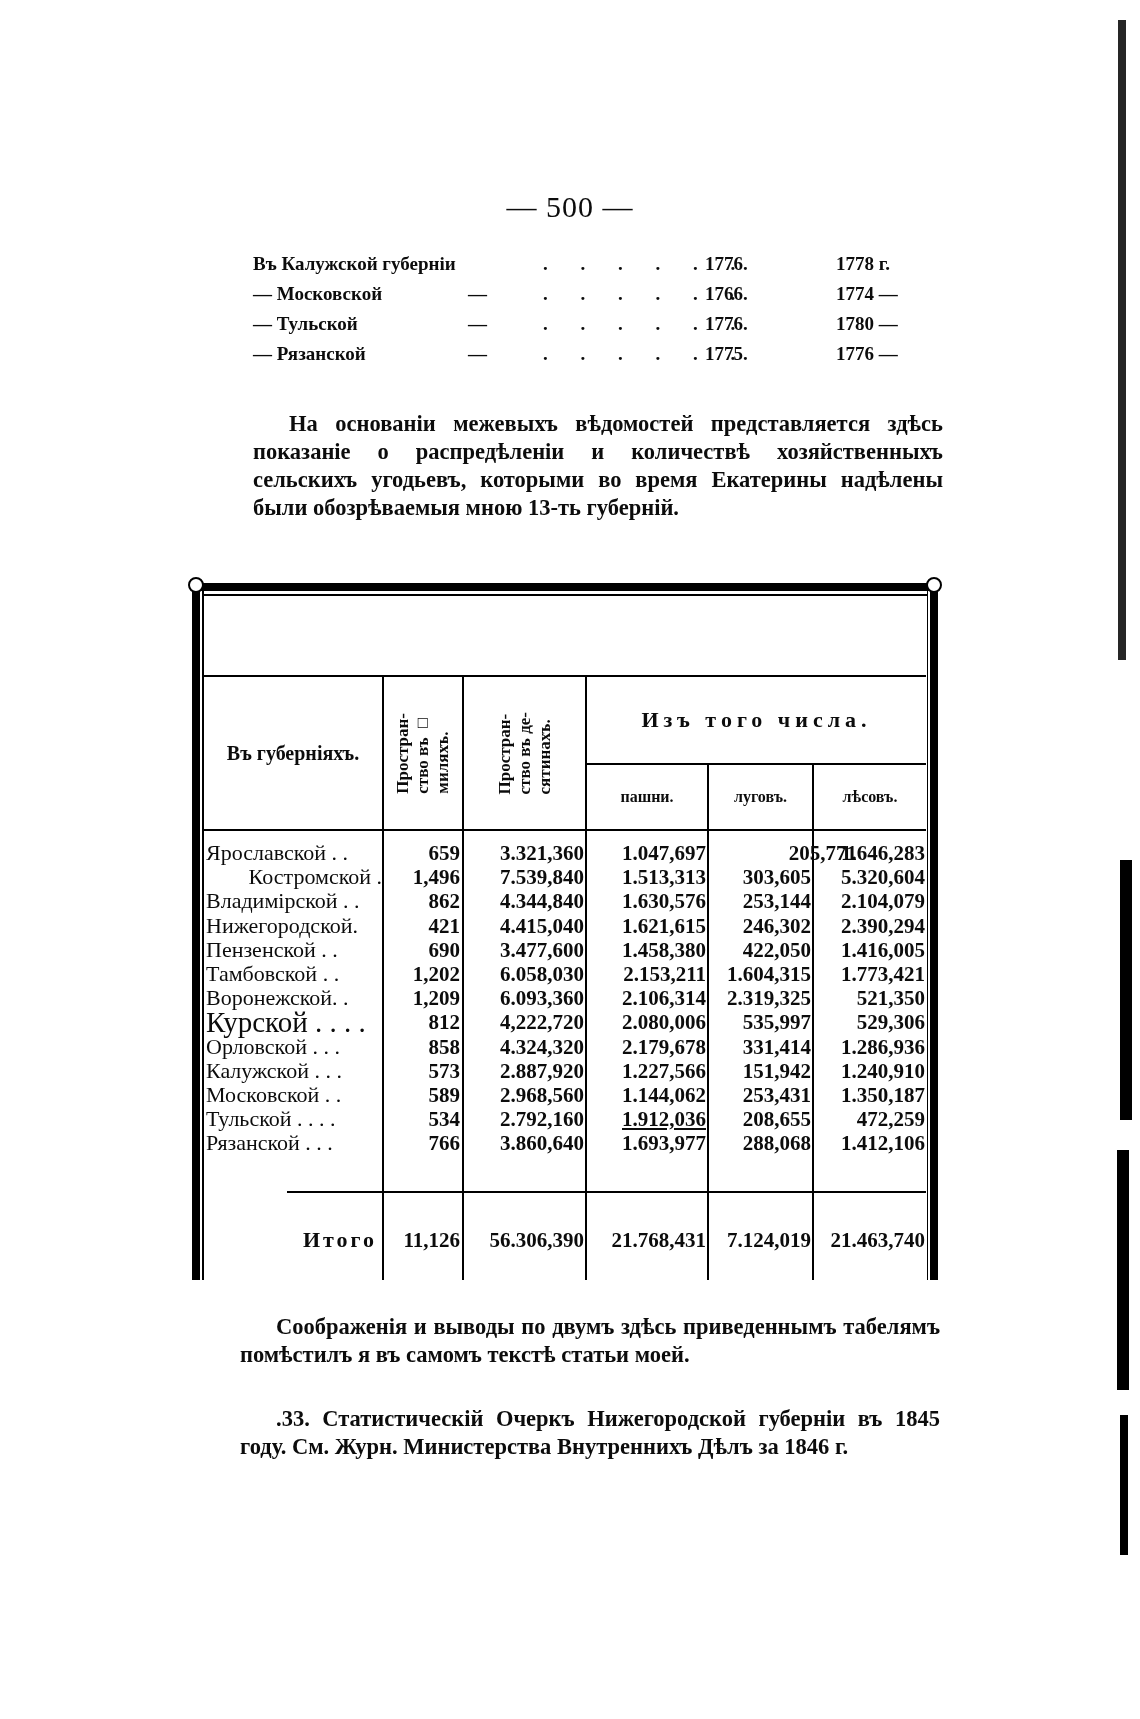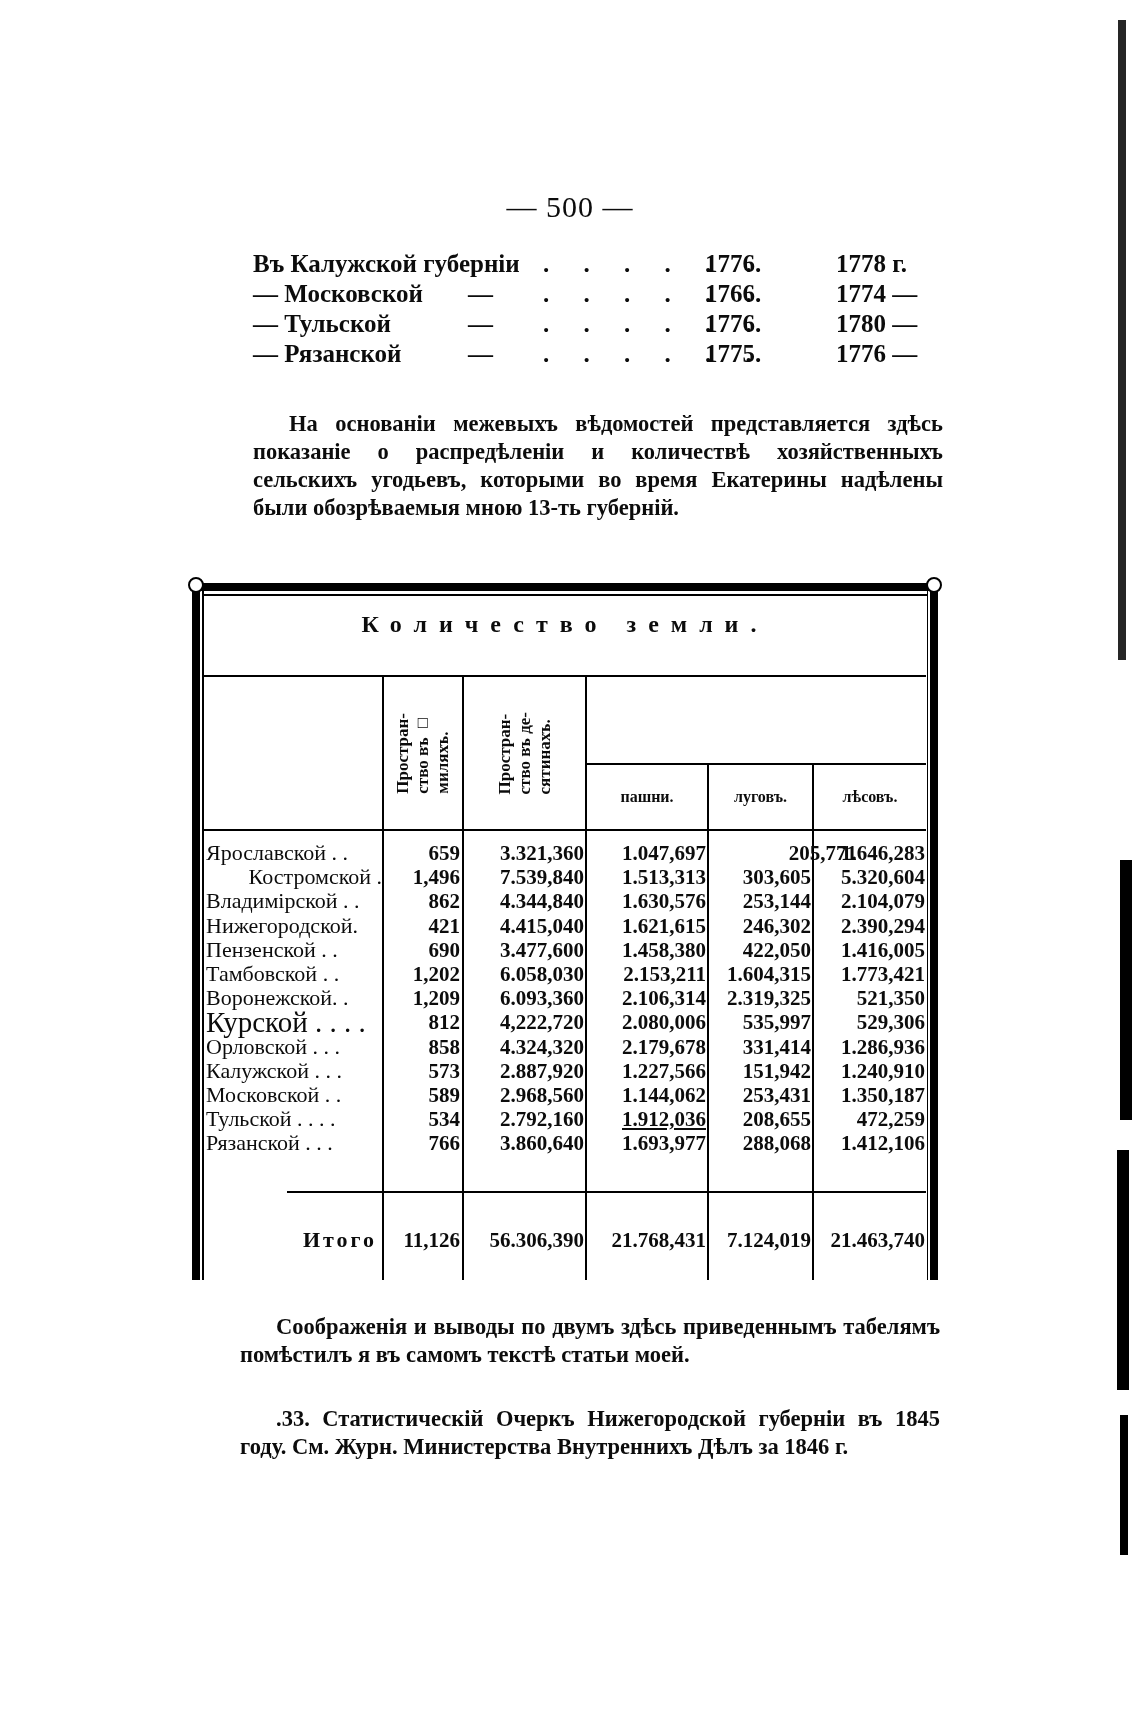--- a/index.html
+++ b/index.html
@@ -4,21 +4,21 @@
 <style>
   html, body { margin: 0; padding: 0; }
   body {
     width: 1140px; height: 1719px; background: #ffffff; position: relative; overflow: hidden;
     font-family: "Liberation Serif", "DejaVu Serif", serif; color: #0c0c0c;
   }
   .abs { position: absolute; }
 
   #page-number { left: 0; width: 1140px; top: 190px; text-align: center; font-size: 30px; font-weight: normal; letter-spacing: 1px; }
 
-  .dates { left: 253px; width: 660px; font-size: 25px; font-weight: bold; height: 28px; line-height: 28px; }
+  .dates { left: 253px; width: 660px; font-size: 19px; font-weight: bold; height: 28px; line-height: 28px; }
   .dates .prov { position: absolute; left: 0; white-space: nowrap; }
   .dates .dash2 { position: absolute; left: 128px; }
   .dates .dots { position: absolute; left: 290px; letter-spacing: 14px; }
   .dates .y1 { position: absolute; left: 452px; }
   .dates .y2 { position: absolute; left: 583px; white-space: nowrap; }
 
   .para { left: 253px; width: 690px; font-size: 22.5px; font-weight: bold; line-height: 28px; text-align: justify; }
   .para p { margin: 0; text-indent: 36px; }
 
   
@@ -87,43 +87,44 @@
 <div id="table" class="abs">
   <div class="frame-top"></div>
   <div class="frame-top2"></div>
   <div class="frame-left"></div>
   <div class="frame-left2"></div>
   <div class="frame-right"></div>
   <div class="frame-right2"></div>
   <div class="corner" style="left:-4px;"></div>
   <div class="corner" style="right:-4px;"></div>
 
-  <div class="t-title">Количество земли.</div>
 
   <div class="hline" style="left:12px; right:12px; top:92px;"></div>
   <div class="hline" style="left:395px; right:12px; top:180px;"></div>
   <div class="hline" style="left:12px; right:12px; top:246px;"></div>
   <div class="hline" style="left:95px; right:12px; top:608px;"></div>
 
   <div class="vline" style="left:190px; top:92px; bottom:0;"></div>
   <div class="vline" style="left:270px; top:92px; bottom:0;"></div>
   <div class="vline" style="left:393px; top:92px; bottom:0;"></div>
   <div class="vline" style="left:515px; top:180px; bottom:0;"></div>
   <div class="vline" style="left:620px; top:180px; bottom:0;"></div>
 
+  <div class="hdr" style="left:12px; width:178px; top:94px; height:152px; font-size:20px;">Въ губерніяхъ.</div>
   <div class="hdr" style="left:192px; width:78px; top:94px; height:152px;">
     <span class="vert">Простран-
 ство въ □
 миляхъ.</span>
   </div>
   <div class="hdr" style="left:272px; width:121px; top:94px; height:152px;">
     <span class="vert">Простран-
 ство въ де-
 сятинахъ.</span>
   </div>
+  <div class="hdr" style="left:395px; width:339px; top:94px; height:86px; font-size:22px; letter-spacing:5px;">Изъ того числа.</div>
   <div class="hdr subhdr" style="left:395px; width:120px; top:182px; height:64px;">пашни.</div>
   <div class="hdr subhdr" style="left:517px; width:103px; top:182px; height:64px;">луговъ.</div>
   <div class="hdr subhdr" style="left:622px; width:112px; top:182px; height:64px;">лѣсовъ.</div>
 
   <div id="rows">
       <div>
         <div class="cell prov" style="left: 14px; width: 176px; top: 258px; font-size: 22px;">Ярославской . .</div>
         <div class="cell num" style="left: 192px; width: 76px; top: 258px;">659</div>
         <div class="cell num" style="left: 272px; width: 120px; top: 258px;">3.321,360</div>
         <div class="cell num" style="left: 395px; width: 119px; top: 258px;">1.047,697</div>

